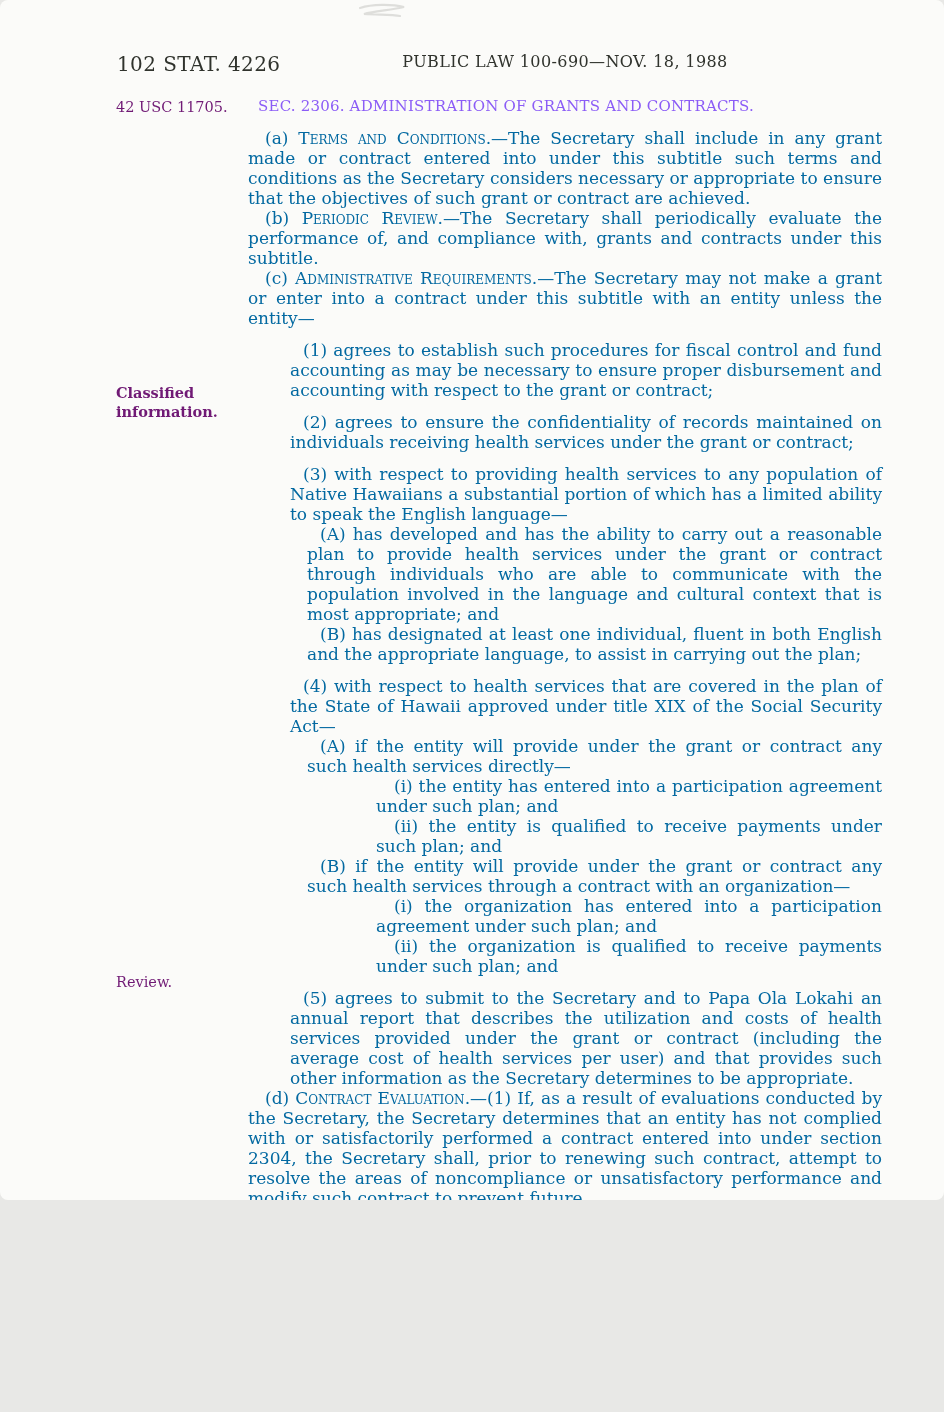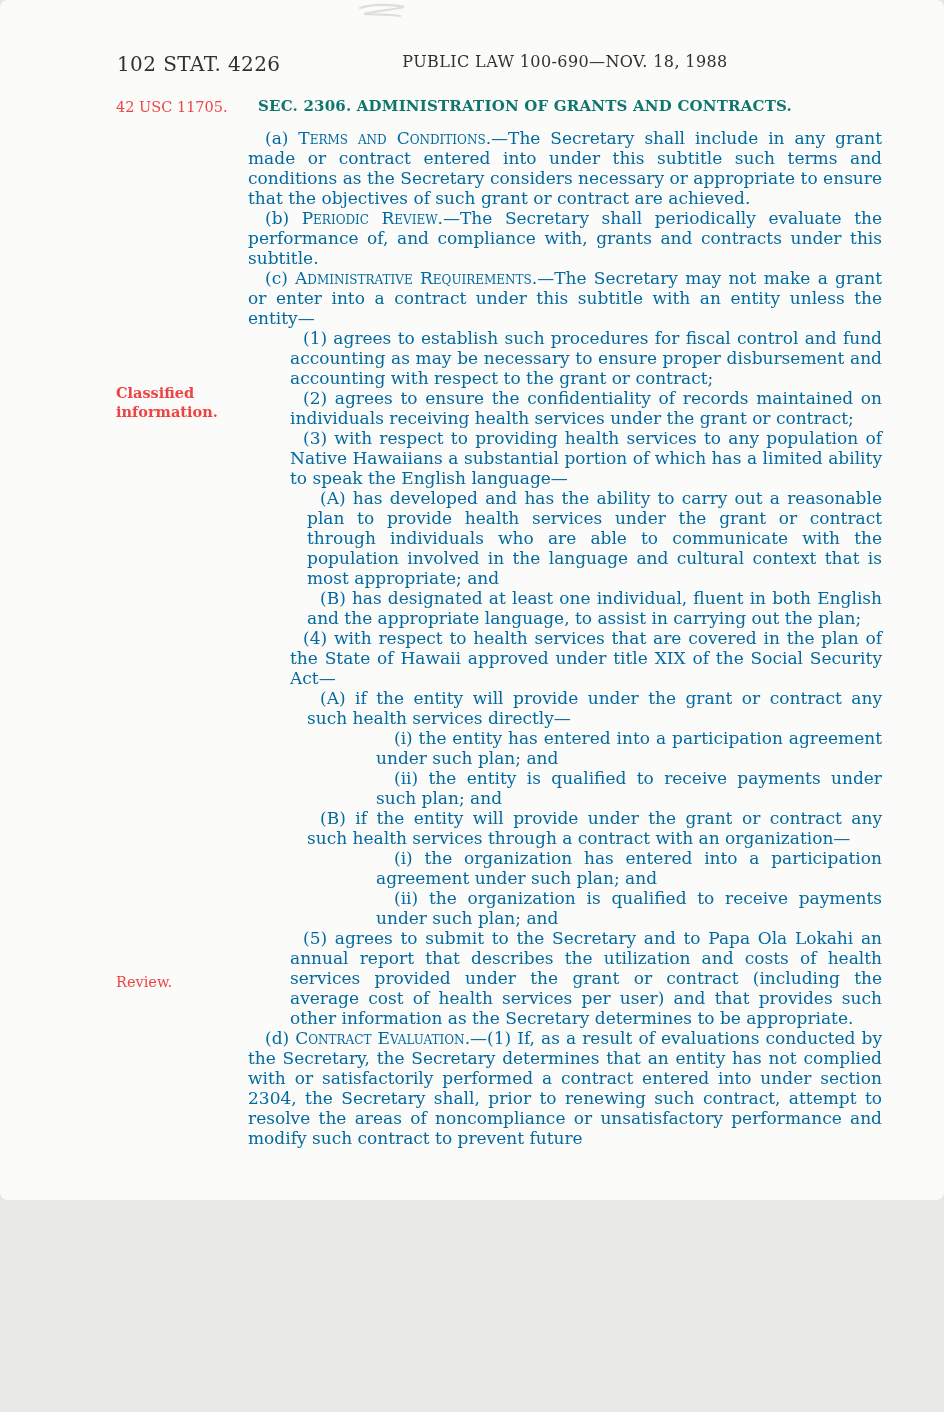--- a/index.html
+++ b/index.html
@@ -20,41 +20,41 @@
   .header-stat {
     position:absolute; left:117px; top:52px;
     font-size:20px; letter-spacing:.4px; white-space:nowrap;
   }
   .header-law {
     position:absolute; left:248px; top:52px; width:634px;
     text-align:center; font-size:16px; letter-spacing:.4px; white-space:nowrap;
   }
   .margin-note {
     position:absolute; left:116px; width:126px;
-    font-size:14.5px; line-height:19px; color:#ef4444;
+    font-size:14.5px; line-height:19px; color:#701a75;
   }
   .note-usc        { top:98px;  white-space:nowrap; }
   .note-classified { top:383px;font-weight:bold; }
   .note-reports    { top:973px; }
   .body-col {
     position:absolute; left:248px; top:97px; width:634px;
   }
   .sec-heading {
     margin:0 0 13px 10px;
-    font-size:15px; font-weight:bold; letter-spacing:.2px;
-    color:#0f766e;
+    font-size:15px; font-weight:normal; letter-spacing:.2px;
+    color:#8b5cf6;
   }
   .para {
     margin:0;
     font-size:17px; line-height:20px;
     text-align:justify;
     color:#0369a1;
   }
   .lvl0 { text-indent:17px; }
-  .lvl1 { margin-left:42px;  text-indent:13px; }
+  .lvl1 { margin-left:42px;  text-indent:13px;margin-top:12px; }
   .lvl2 { margin-left:59px;  text-indent:13px; }
   .lvl3 { margin-left:128px; text-indent:18px; }
   .sc { font-variant:small-caps; }
 </style>
 </head>
 <body>
 
 <div class="page">
 
   <svg class="scan-artifact" width="66" height="18" viewBox="0 0 66 18">

